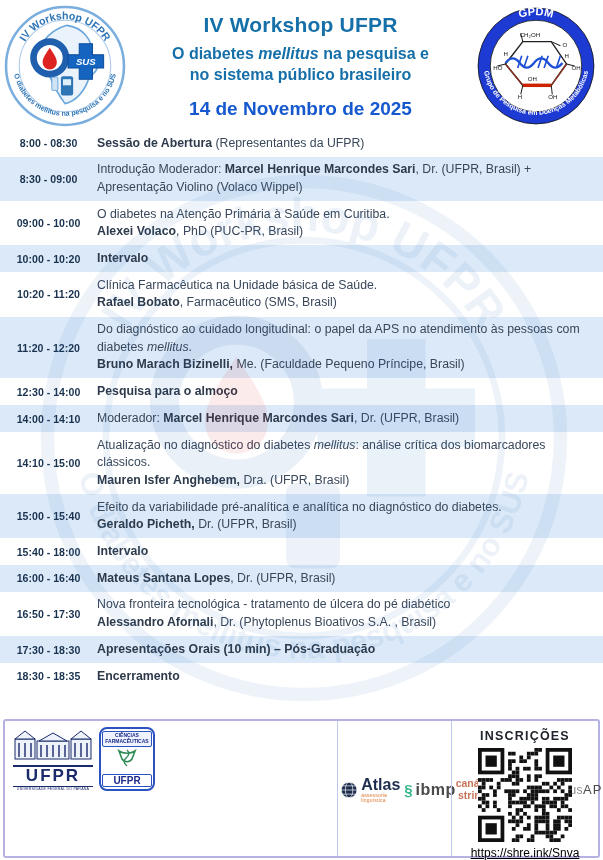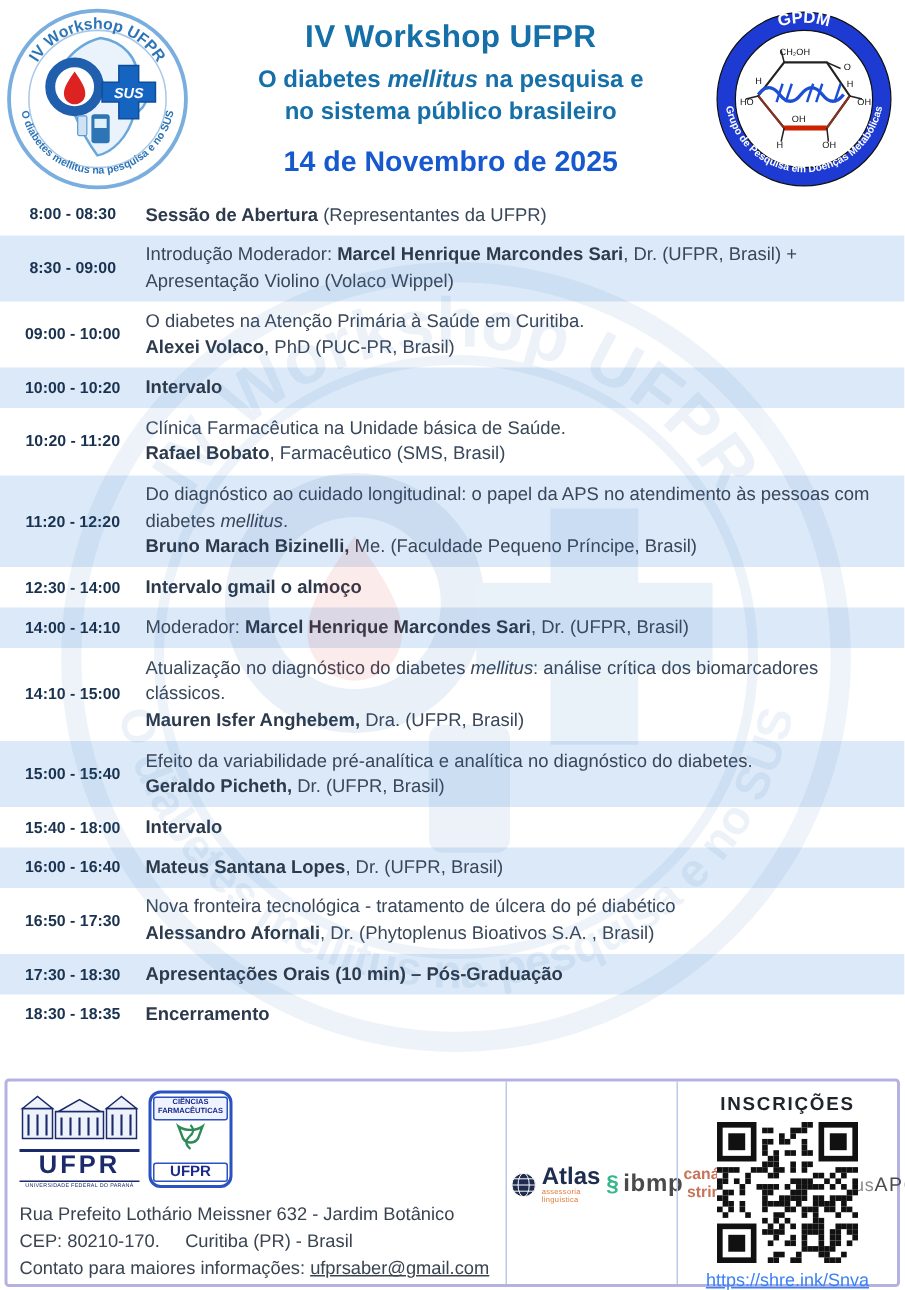--- a/index.html
+++ b/index.html
@@ -57,21 +57,21 @@
   .sp-provida { text-align:center; }
   .sp-provida .pv-name { font-size:5px; color:#2e7d4f; font-weight:bold; }
   .sp-loccus { display:flex; align-items:center; gap:3px; }
   .sp-loccus .lc-name { font-size:12px; color:#8a8a8a; letter-spacing:.5px; }
   .sp-apoio { font-size:13px; color:#4a4a4a; letter-spacing:1px; }
 
   .f-col3 { flex:1; border-left:1.5px solid #bcc9ea; display:flex; flex-direction:column; align-items:center; padding-top:8px; }
   .insc-title { font-size:12.5px; font-weight:bold; color:#20242c; letter-spacing:1.2px; }
   .qr { width:94px; height:94px; margin-top:5px; background:#fff; }
   .insc-link { font-size:12px; color:#20242c; margin-top:4px; }
-  .insc-link a { color:#3b82f6; }
+  .insc-link a { color:#000000; }
 </style>
 </head>
 <body>
 
 <div class="header">
 
   <svg class="logo-svg" viewBox="0 0 120 120" width="122" height="122">
     <defs>
       <path id="ltop" d="M 14,60 A 46,46 0 0 1 106,60"></path>
       <path id="lbot" d="M 9,58 A 51,51 0 0 0 111,58"></path>
@@ -164,21 +164,21 @@
     <div class="row shaded">
       <div class="time">11:20 - 12:20</div>
       <div class="desc">
         <div class="line"><span>Do diagnóstico ao cuidado longitudinal: o papel da APS no atendimento às pessoas com diabetes </span><i>mellitus</i><span>.</span></div>
         <div class="line"><b>Bruno Marach Bizinelli,</b><span> Me. (Faculdade Pequeno Príncipe, Brasil)</span></div>
       </div>
     </div>
     <div class="row">
       <div class="time">12:30 - 14:00</div>
       <div class="desc">
-        <div class="line"><b>Intervalo gmail o almoço</b></div>
+        <div class="line"><b>Pesquisa para o almoço</b></div>
       </div>
     </div>
     <div class="row shaded">
       <div class="time">14:00 - 14:10</div>
       <div class="desc">
         <div class="line"><span>Moderador: </span><b>Marcel Henrique Marcondes Sari</b><span>, Dr. (UFPR, Brasil)</span></div>
       </div>
     </div>
     <div class="row">
       <div class="time">14:10 - 15:00</div>
@@ -262,23 +262,20 @@
       </div>
       <div class="pharma-logo">
         <div class="p-top">CIÊNCIAS FARMACÊUTICAS</div>
         <svg viewBox="0 0 24 22" width="24" height="22">
           <path d="M4,4 C8,7 16,7 20,4 L17,12 A6,6 0 0 1 7,12 Z" fill="none" stroke="#2e8b57" stroke-width="1.6"></path>
           <path d="M12,3 q4,4 -1,8 q-4,4 1,8" fill="none" stroke="#2e8b57" stroke-width="1.4"></path>
         </svg>
         <div class="p-label">UFPR</div>
       </div>
     </div>
-    <div class="f-address"><span>Rua Prefeito Lothário Meissner 632 - Jardim Botânico</span>
-<span>CEP: 80210-170.     Curitiba (PR) - Brasil</span>
-<span>Contato para maiores informações: </span><a href="#">ufprsaber@gmail.com</a></div>
   </div>
 
   <div class="f-col2">
     <div class="sp-atlas">
       <svg viewBox="0 0 22 22" width="22" height="22">
         <circle cx="11" cy="11" r="9.5" fill="#1e2d4f"></circle>
         <g stroke="#fff" stroke-width="0.8" fill="none">
           <ellipse cx="11" cy="11" rx="4.5" ry="9.5"></ellipse>
           <ellipse cx="11" cy="11" rx="9.5" ry="9.5"></ellipse>
           <path d="M1.5,11 h19 M3,6 h16 M3,16 h16"></path>

